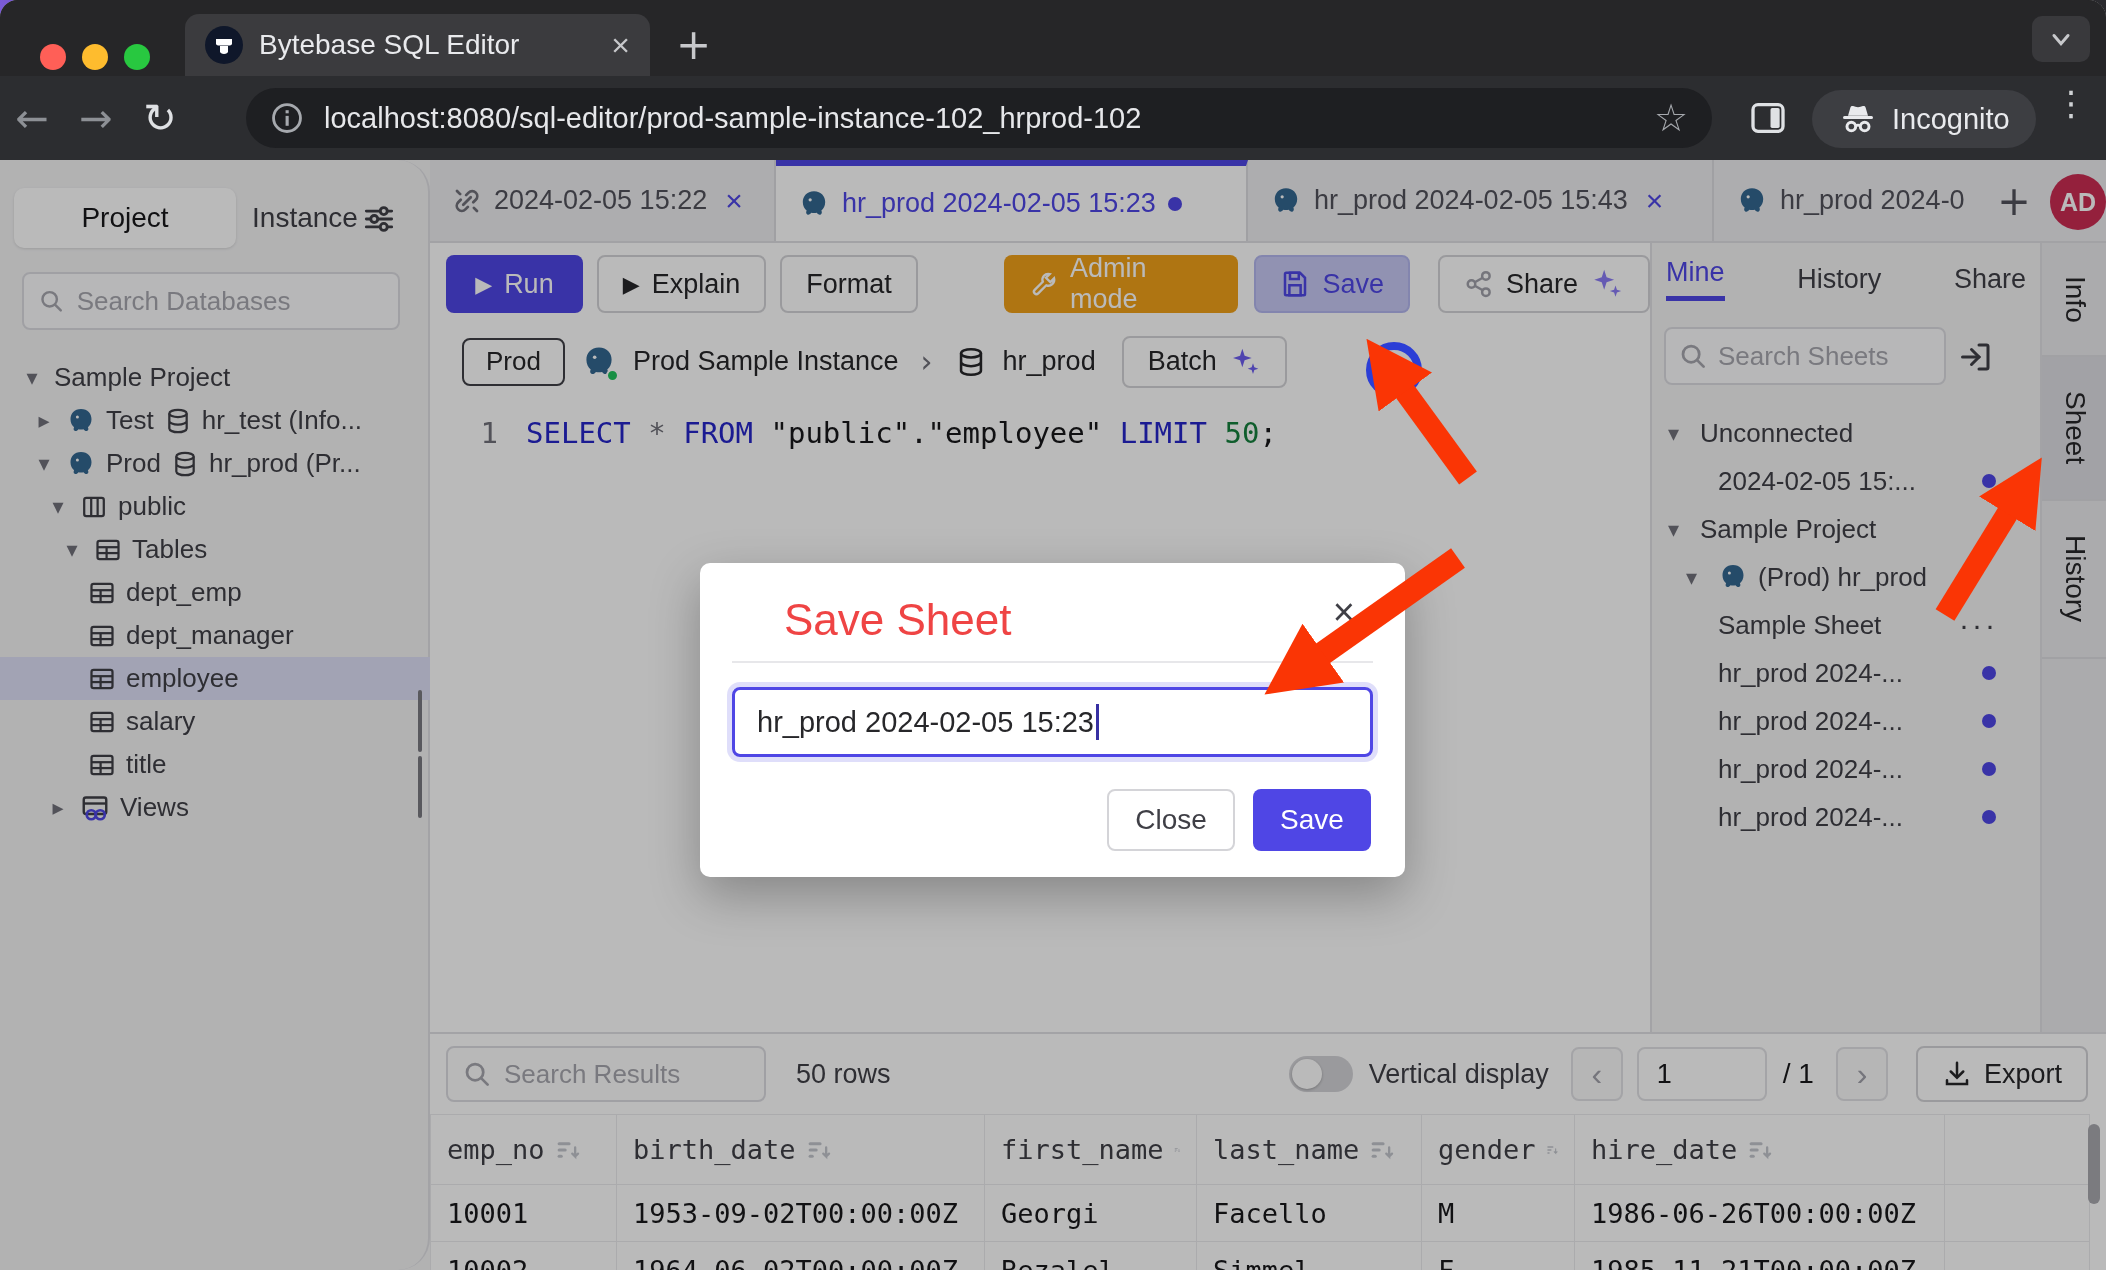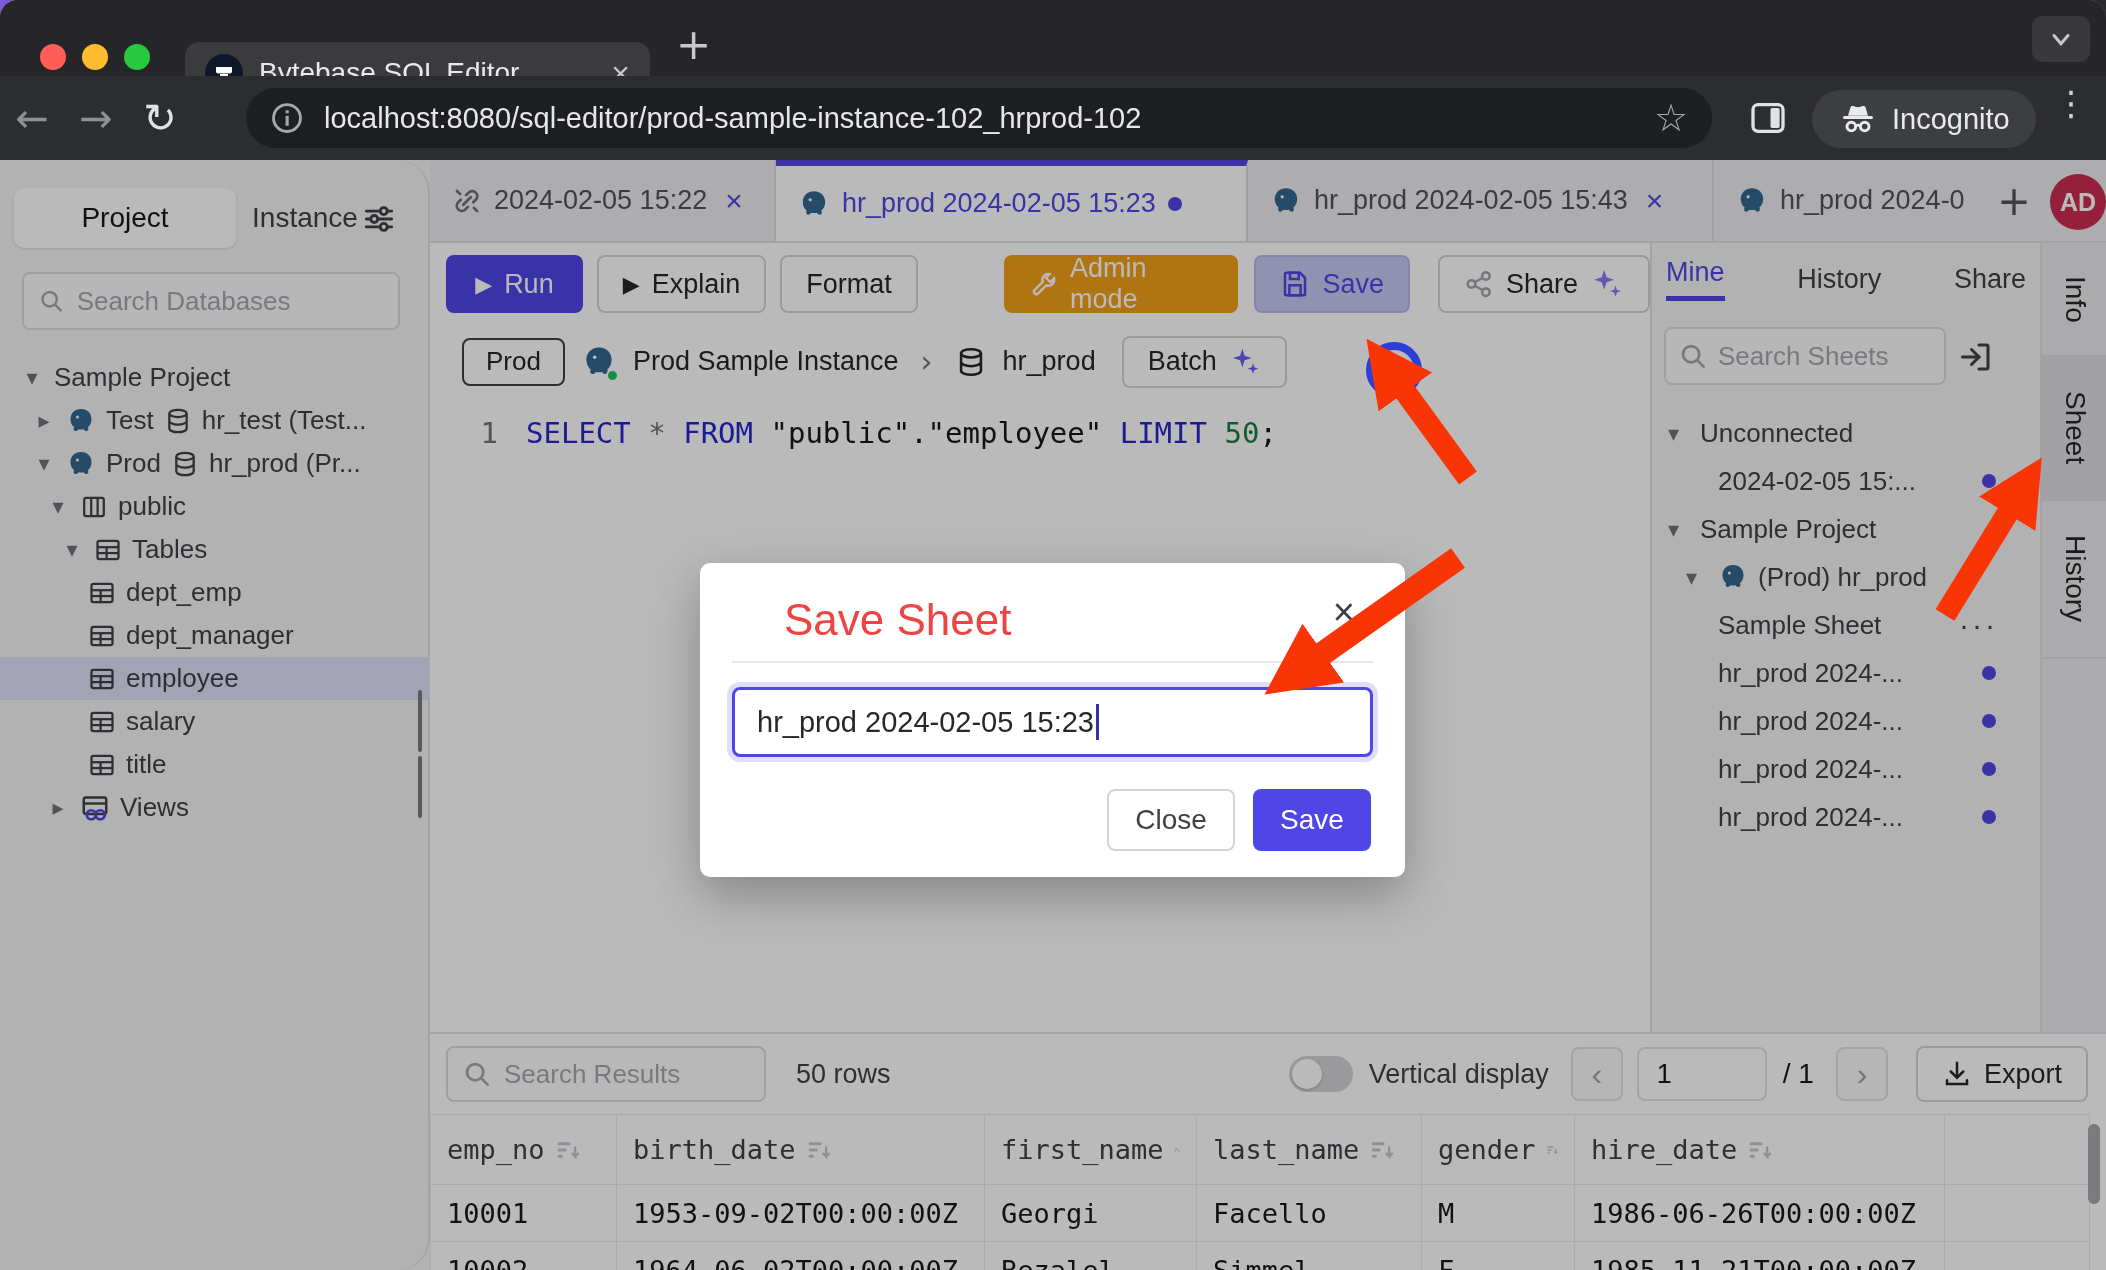--- a/index.html
+++ b/index.html
@@ -7,21 +7,21 @@
   body { background: linear-gradient(90deg,#7b5bd9 0%, #43356e 9%, #2a2a2e 20%, #2a2a2e 100%); font-family:"Liberation Sans", sans-serif; }
   .screen { position:relative; width:2106px; height:1270px; overflow:hidden; border-radius:18px 18px 0 0; background:#f4f4f5; }
 
   
   .chrome { position:absolute; top:0; left:0; width:2106px; height:160px; background:#262628; z-index:10; }
   .tabstrip { position:absolute; top:0; left:0; right:0; height:76px; background:#262628; }
   .traffic { position:absolute; top:44px; width:26px; height:26px; border-radius:50%; }
   .t-red { left:40px; background:#ff5f57; }
   .t-yellow { left:82px; background:#febc2e; }
   .t-green { left:124px; background:#28c840; }
-  .btab { position:absolute; left:185px; top:14px; width:465px; height:62px; background:#3b3b3e; border-radius:14px 14px 0 0; display:flex; align-items:center; padding:0 20px; gap:16px;margin-top:28px; }
+  .btab { position:absolute; left:185px; top:14px; width:465px; height:62px; background:#3b3b3e; border-radius:14px 14px 0 0; display:flex; align-items:center; padding:0 20px; gap:16px; }
   .btab-title { color:#e9eaed; font-size:28px; flex:1; white-space:nowrap; overflow:hidden; }
   .btab-close { color:#c7c8cb; font-size:32px; line-height:1; }
   .favicon { width:38px; height:38px; border-radius:50%; background:#0f172a; display:flex; align-items:center; justify-content:center; flex:none; }
   .newtab-btn { position:absolute; left:676px; top:26px; color:#c7c8cb; font-size:42px; line-height:38px; }
   .tabsearch-btn { position:absolute; right:16px; top:16px; width:58px; height:46px; border-radius:10px; background:#39393c; display:flex; align-items:center; justify-content:center; }
   .chrome-toolbar { position:absolute; top:76px; left:0; right:0; height:84px; background:#2c2d30; display:flex; align-items:center; }
   .nav-ic { font-size:40px; color:#8d9095; width:64px; text-align:center; font-family:"DejaVu Sans", sans-serif; }
   .nav-ic.lit { color:#dfe1e4; }
   .urlbar { position:absolute; left:246px; top:12px; width:1466px; height:60px; border-radius:30px; background:#1e1f22; display:flex; align-items:center; padding:0 24px; gap:20px; }
   .url-text { color:#e6e7ea; font-size:29px; flex:1; white-space:nowrap; overflow:hidden; }
@@ -235,21 +235,21 @@
           <span class="caret">▸</span>
           <svg width="30" height="30" viewBox="0 0 20 20">
               <path d="M10 2C5.5 2 3 5.2 3 8.8c0 2.4 1 4.3 2.4 5.3-.5 1-.4 2 .4 2.4.8.5 1.9-.1 2.5-1 .55.15 1.1.2 1.7.2s1.15-.05 1.7-.2c.6.9 1.7 1.5 2.5 1 .8-.4.9-1.4.4-2.4C16 13.1 17 11.2 17 8.8 17 5.2 14.5 2 10 2z" fill="#336791"></path>
               <circle cx="7.6" cy="7.4" r="1" fill="#fff"></circle>
             </svg>
           <span>Test</span>
           <svg width="28" height="28" viewBox="0 0 20 20">
               <ellipse cx="10" cy="4.6" rx="6.2" ry="2.6" fill="none" stroke="#3f3f46" stroke-width="1.6"></ellipse>
               <path d="M3.8 4.6v10.8c0 1.4 2.8 2.6 6.2 2.6s6.2-1.2 6.2-2.6V4.6M3.8 10c0 1.4 2.8 2.6 6.2 2.6s6.2-1.2 6.2-2.6" fill="none" stroke="#3f3f46" stroke-width="1.6"></path>
             </svg>
-          <span>hr_test (Test...</span>
+          <span>hr_test (Info...</span>
         </div>
         <div class="trow" style="padding-left:32px">
           <span class="caret">▾</span>
           <svg width="30" height="30" viewBox="0 0 20 20">
               <path d="M10 2C5.5 2 3 5.2 3 8.8c0 2.4 1 4.3 2.4 5.3-.5 1-.4 2 .4 2.4.8.5 1.9-.1 2.5-1 .55.15 1.1.2 1.7.2s1.15-.05 1.7-.2c.6.9 1.7 1.5 2.5 1 .8-.4.9-1.4.4-2.4C16 13.1 17 11.2 17 8.8 17 5.2 14.5 2 10 2z" fill="#336791"></path>
               <circle cx="7.6" cy="7.4" r="1" fill="#fff"></circle>
             </svg>
           <span>Prod</span>
           <svg width="28" height="28" viewBox="0 0 20 20">
               <ellipse cx="10" cy="4.6" rx="6.2" ry="2.6" fill="none" stroke="#3f3f46" stroke-width="1.6"></ellipse>

